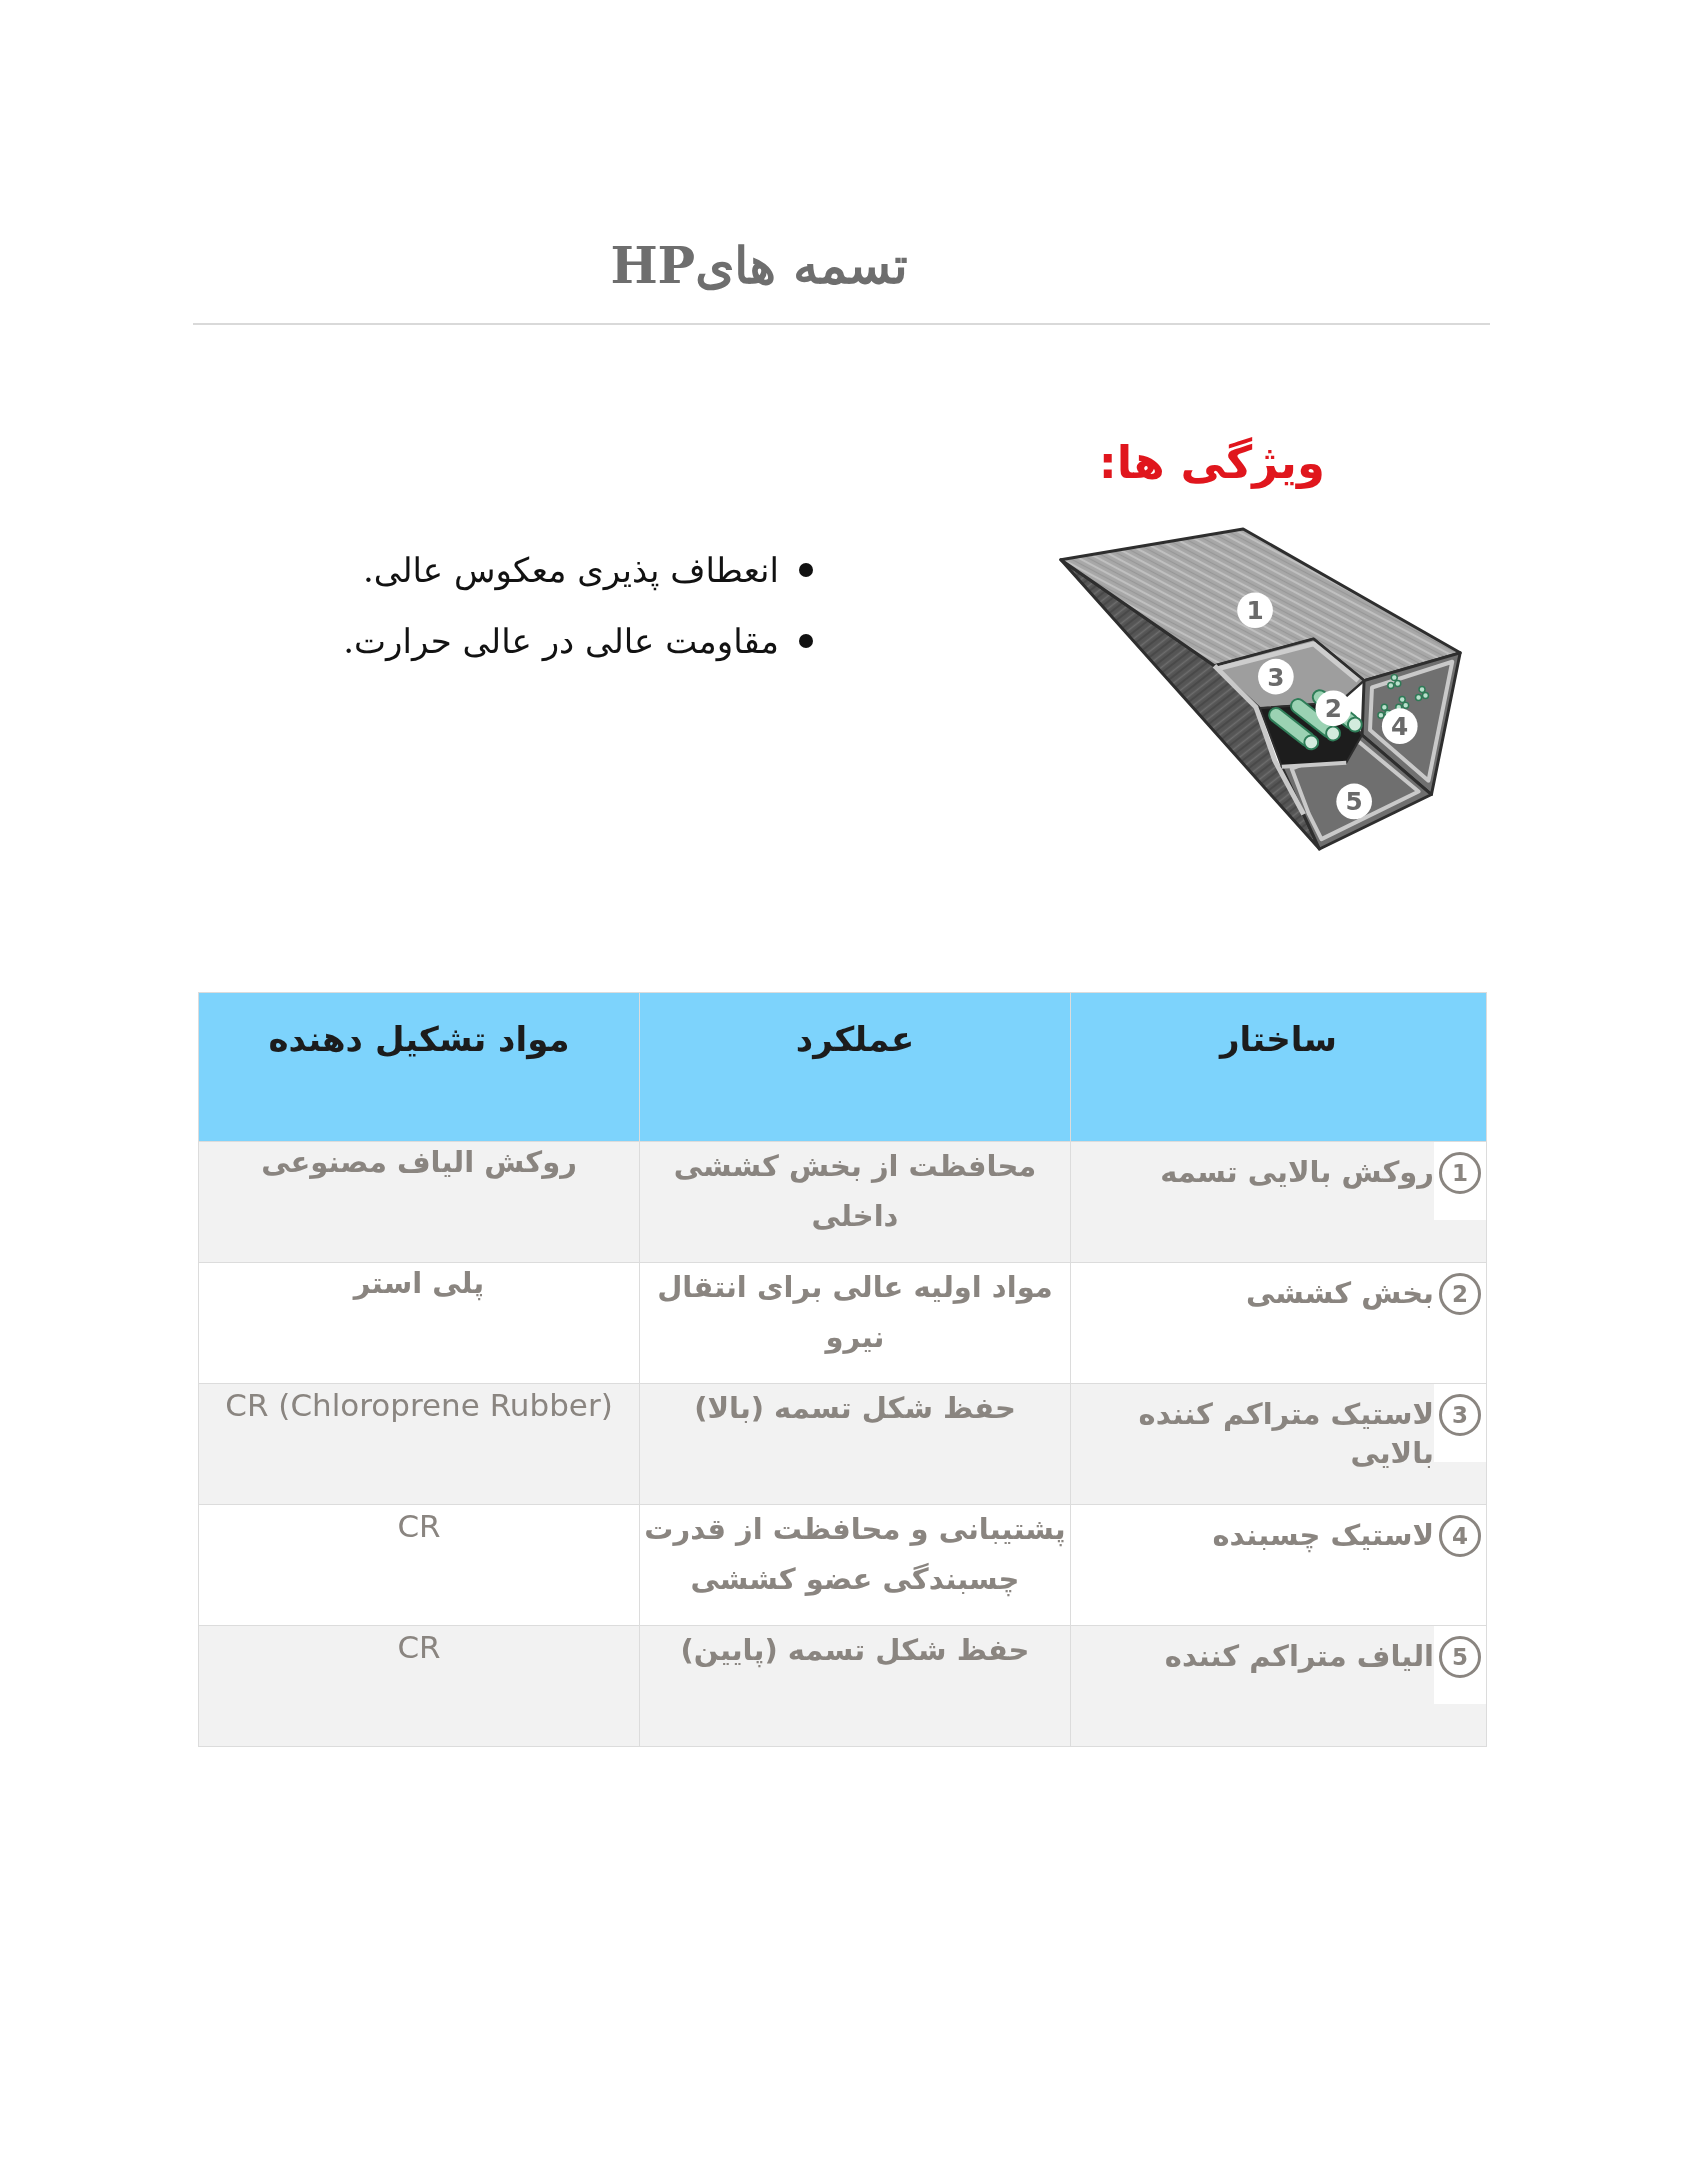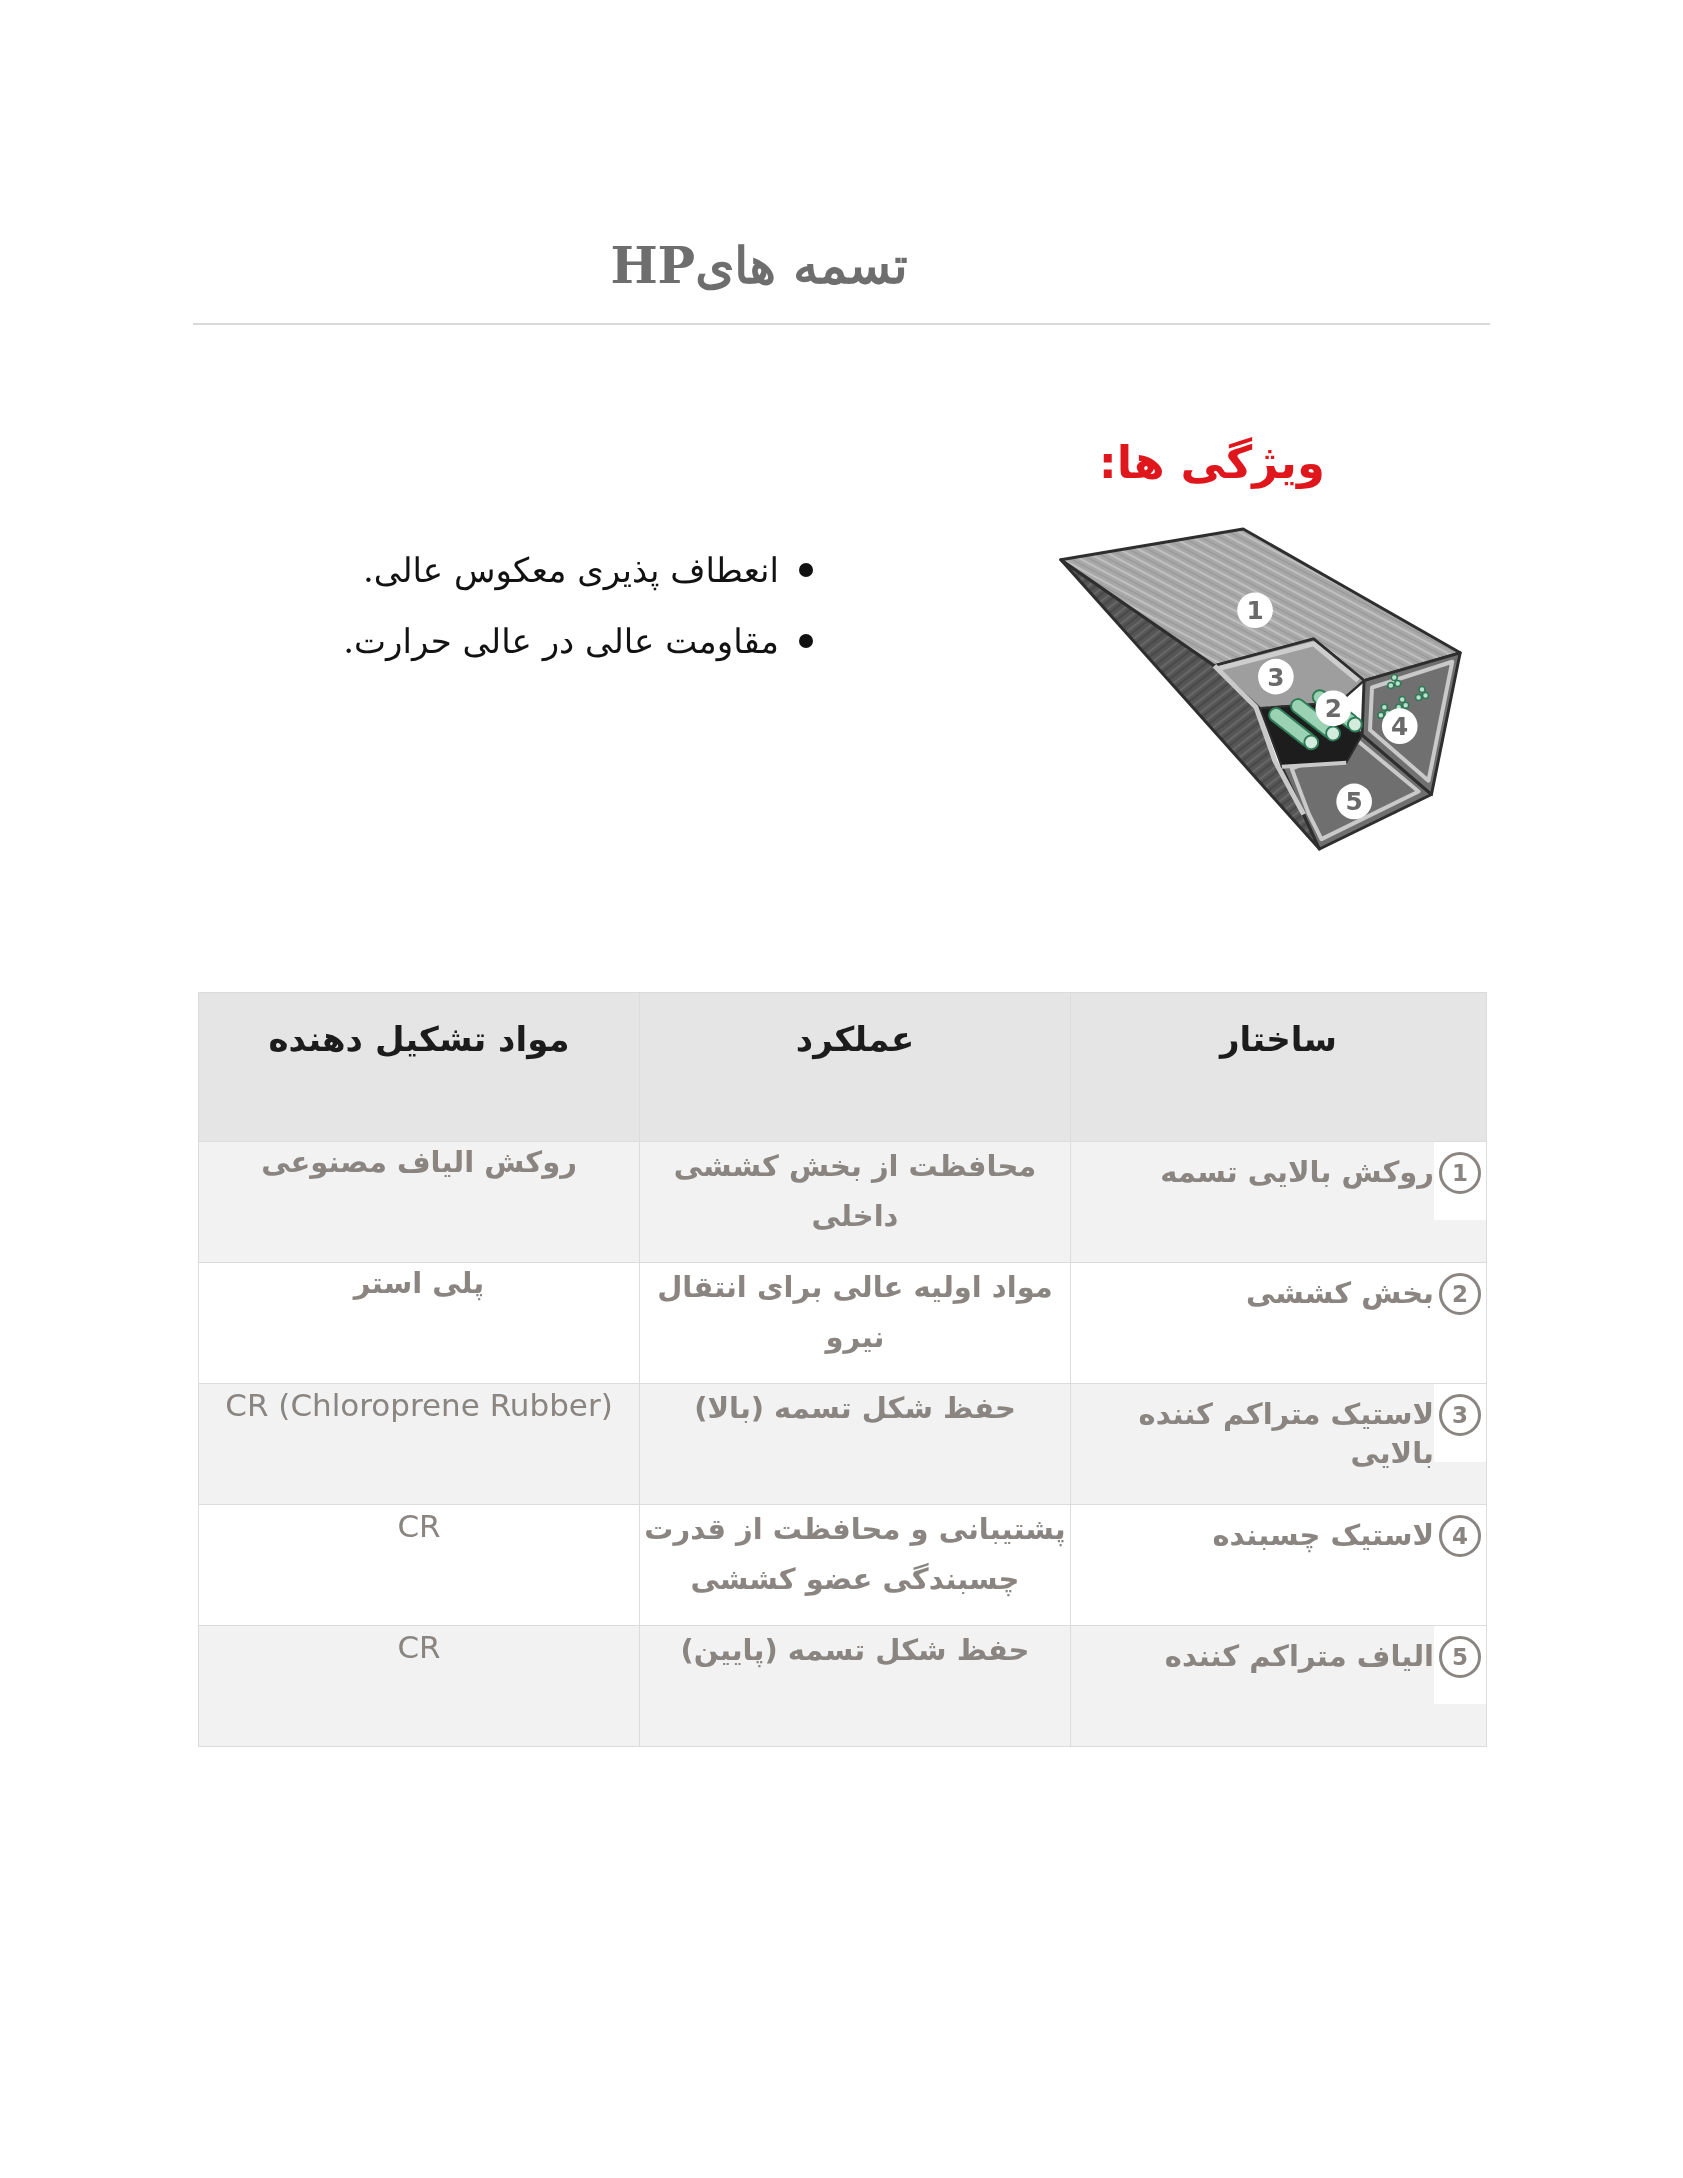--- a/index.html
+++ b/index.html
@@ -49,21 +49,21 @@
   .belt-figure{position:absolute;left:1044px;top:517px;width:436px;height:342px;}
   
   .spec-table{
     position:absolute;left:198px;top:992px;width:1287px;
     border-collapse:collapse;table-layout:fixed;direction:rtl;
   }
   .spec-table td,.spec-table th{
     border:1px solid #dcdcdc;vertical-align:top;padding:0;
   }
   .spec-table thead th{
-    height:122px;background:#e5e5e5;
+    height:122px;background:#7dd3fc;
     font-size:34px;font-weight:bold;color:#1c1c1c;
     text-align:center;padding-top:26px;vertical-align:top;
   }
   .spec-table tbody tr{height:121px;}
   .spec-table tbody tr:nth-child(odd) td{background:#f2f2f2;}
   .spec-table tbody tr:nth-child(even) td{background:#ffffff;}
   .cell-structure{padding:14px 4px 0 10px;}
   .structure-inner{display:flex;align-items:flex-start;direction:rtl;}
   .num-box{
     background:#ffffff;flex:0 0 auto;

